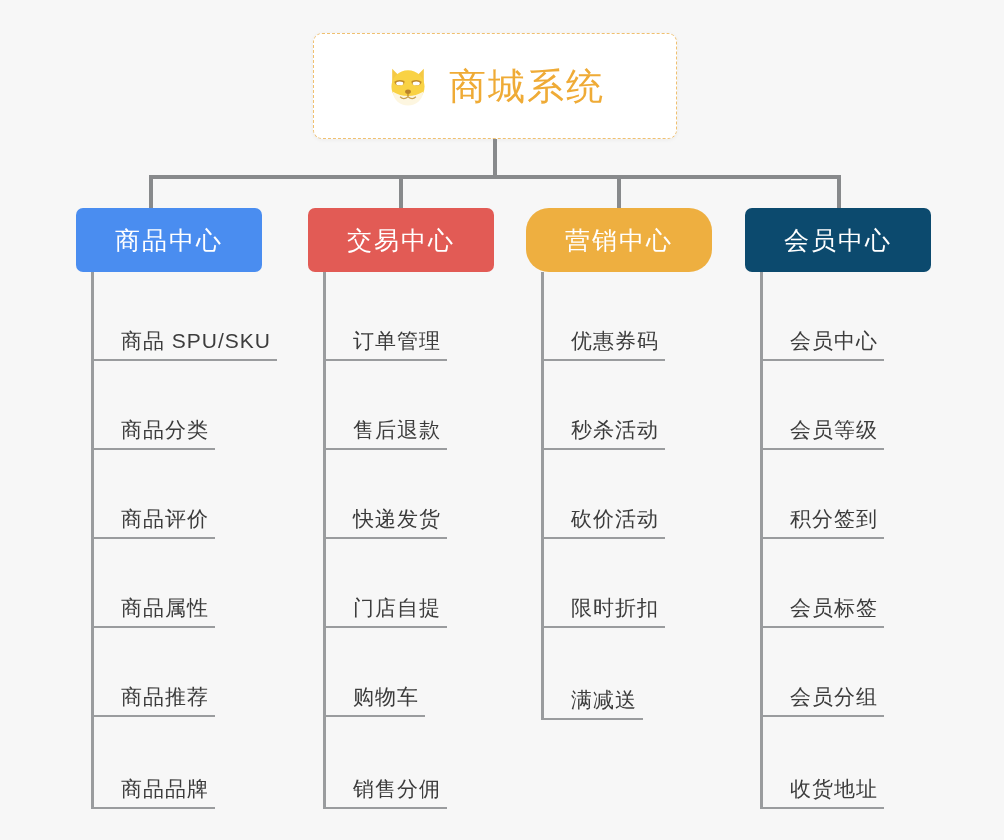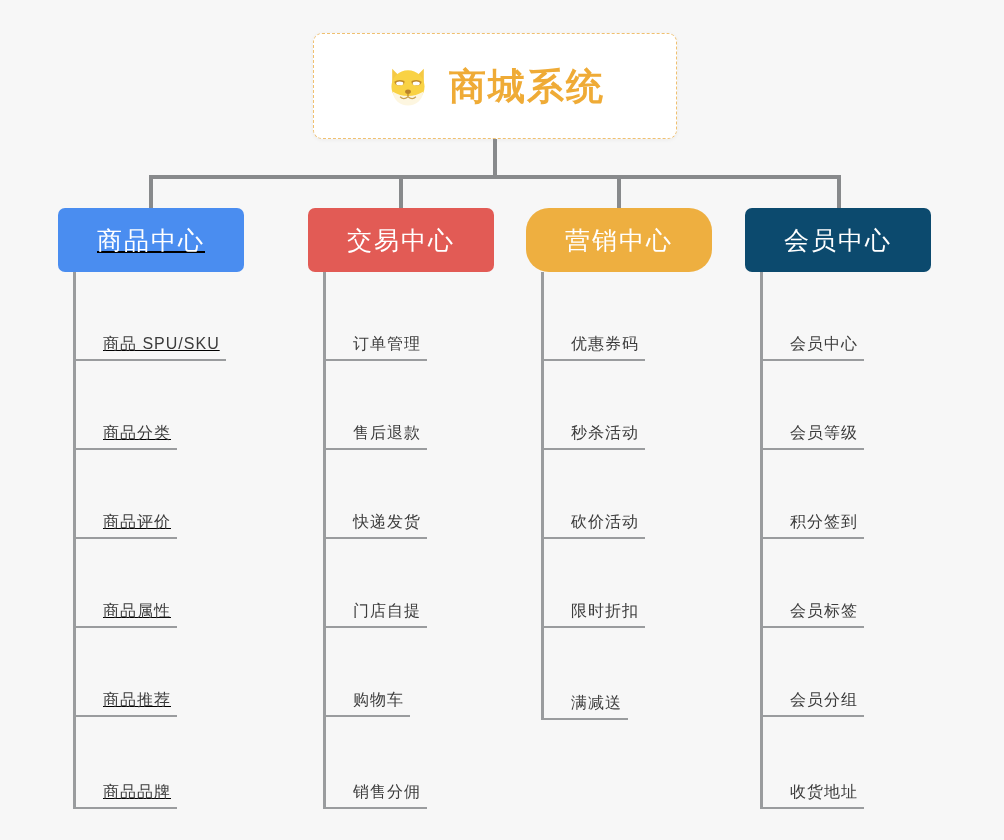--- a/index.html
+++ b/index.html
@@ -30,21 +30,20 @@
     height: 106px;
     box-sizing: border-box;
     background: #ffffff;
     border: 1.5px dashed #f0c070;
     border-radius: 9px;
     box-shadow: 0 1px 4px rgba(0,0,0,0.05);
     display: flex;
     align-items: center;
     justify-content: center;
     gap: 18px;
-    font-weight: bold;
   }
   .root-title {
     font-size: 37px;
     color: #efab36;
     letter-spacing: 2px;
     line-height: 1;
     white-space: nowrap;
   }
   .root-icon {
     width: 46px;
@@ -89,21 +88,21 @@
     position: relative;
     height: 89px;
     display: flex;
     align-items: flex-end;
   }
   .leaf-inner {
     display: inline-block;
     border-bottom: 2px solid #9a9c9e;
     padding: 0 6px 5px 30px;
     margin-left: -3px;
-    font-size: 16px;
+    font-size: 21px;
     color: #3c3c3c;
     letter-spacing: 1px;
     white-space: nowrap;
     line-height: 1.25;
   }
   .leaf:last-child { height: 92px; }
 </style>
 </head>
 <body>
 
@@ -130,21 +129,21 @@
 
   <div class="connector conn-v" style="left:493px; top:139px; height:38px;"></div>
 
   <div class="connector conn-h" style="left:151px; top:175px; width:690px;"></div>
 
   <div class="connector conn-v" style="left:149px; top:175px; height:34px;"></div>
   <div class="connector conn-v" style="left:399px; top:175px; height:34px;"></div>
   <div class="connector conn-v" style="left:617px; top:175px; height:34px;"></div>
   <div class="connector conn-v" style="left:837px; top:175px; height:34px;"></div>
 
-  <div class="column" style="left:58px; width:186px;text-decoration:underline;">
+  <div class="column" style="left:76px; width:186px;">
     <div class="cat-header" style="background:#4a8df0;">
       <span>商品中心</span>
     </div>
     <div class="branch">
       <div class="leaf">
           <span class="leaf-inner">商品 SPU/SKU</span>
         </div>
       <div class="leaf">
           <span class="leaf-inner">商品分类</span>
         </div>

